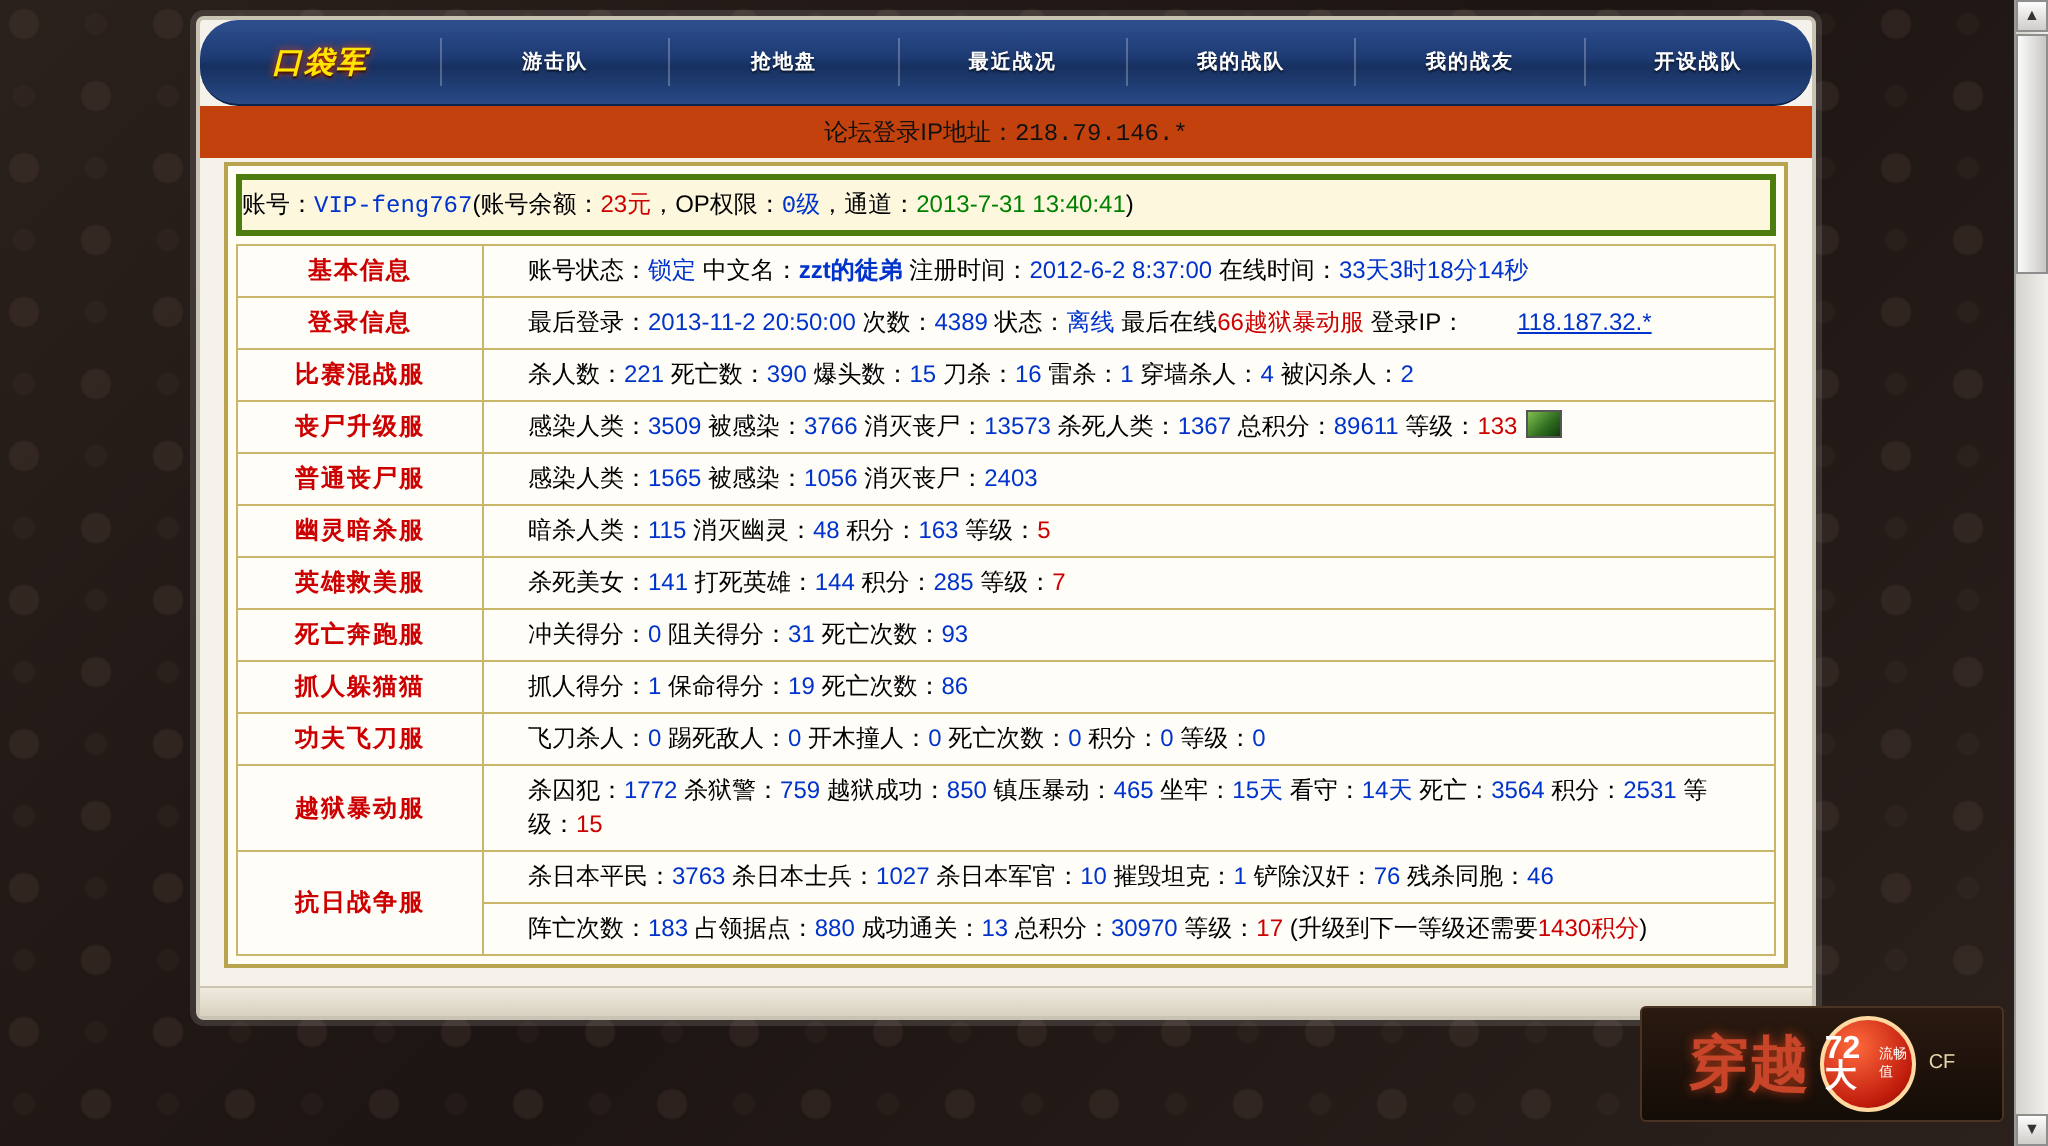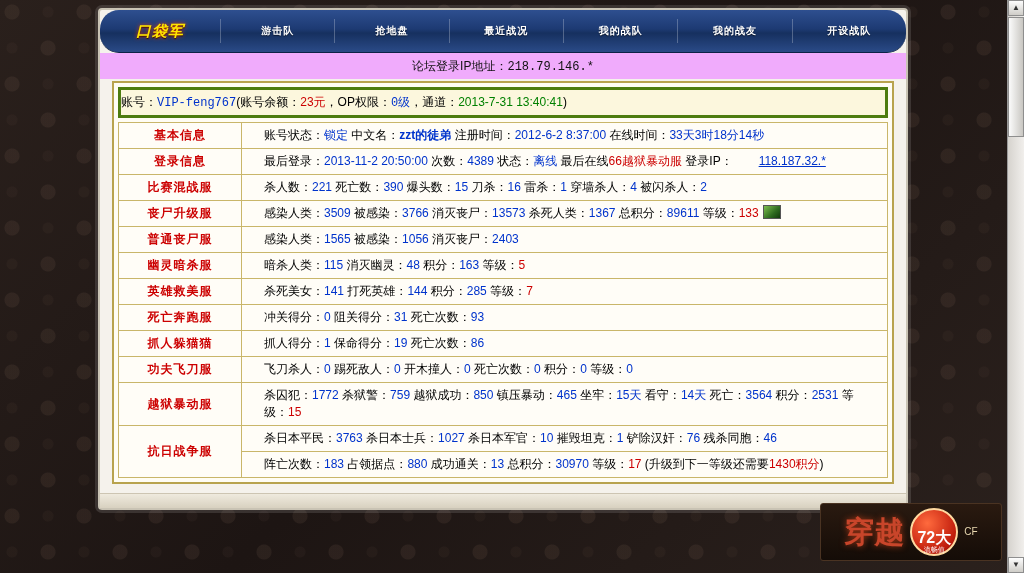--- a/index.html
+++ b/index.html
@@ -77,21 +77,21 @@
   .clan-name{color:#cc0000;font-weight:bold;font-size:14px;font-family:"Liberation Serif",serif;}
   .jj-badge{
     display:inline-block;background:#2a4a9a;color:#ffffff;font-weight:bold;
     font-size:11px;padding:1px 6px;border:1px solid #13255c;border-radius:2px;
     letter-spacing:2px;
   }
   .title-sub{color:#555;font-size:12px;}
 
   .iprow{
     text-align:center;font-size:12px;color:#111;padding:5px 8px 4px;
-    background:#f0abfc;
+    background:#c2410c;
   }
   .iprow .ipval{font-family:"Liberation Mono",monospace;}
 
   
   .frame{
     margin:2px 12px 0 12px;
     border:2px solid #b8a34e;
     background:#fffdf4;
     padding:4px;
   }
@@ -143,21 +143,21 @@
     background:linear-gradient(to bottom,#2a1a10,#140c07);
     border:1px solid #4a3322;border-radius:3px;
     display:flex;align-items:center;justify-content:center;gap:6px;
     overflow:hidden;
   }
   .wm-cn{color:#c8452a;font-size:30px;font-weight:bold;font-family:"Liberation Serif",serif;
     text-shadow:0 0 6px rgba(255,80,30,.6);}
   .wm-badge{
     width:44px;height:44px;border-radius:50%;
     background:radial-gradient(circle at 35% 30%,#ff6a3d,#c01c0c 70%,#7a0b05);
-    color:#fff;display:flex;flex-direction:column;align-items:center;justify-content:flex-end;
+    color:#fff;display:flex;flex-direction:row;align-items:center;justify-content:flex-start;
     border:2px solid #ffd9a0;
   }
   .wm-badge .n{font-size:16px;font-weight:bold;line-height:14px;}
   .wm-badge .t{font-size:7px;line-height:9px;}
   .wm-text{color:#e8d8b0;font-size:10px;line-height:12px;}
 </style>
 </head>
 <body>
 
 <div class="desktop"></div>

